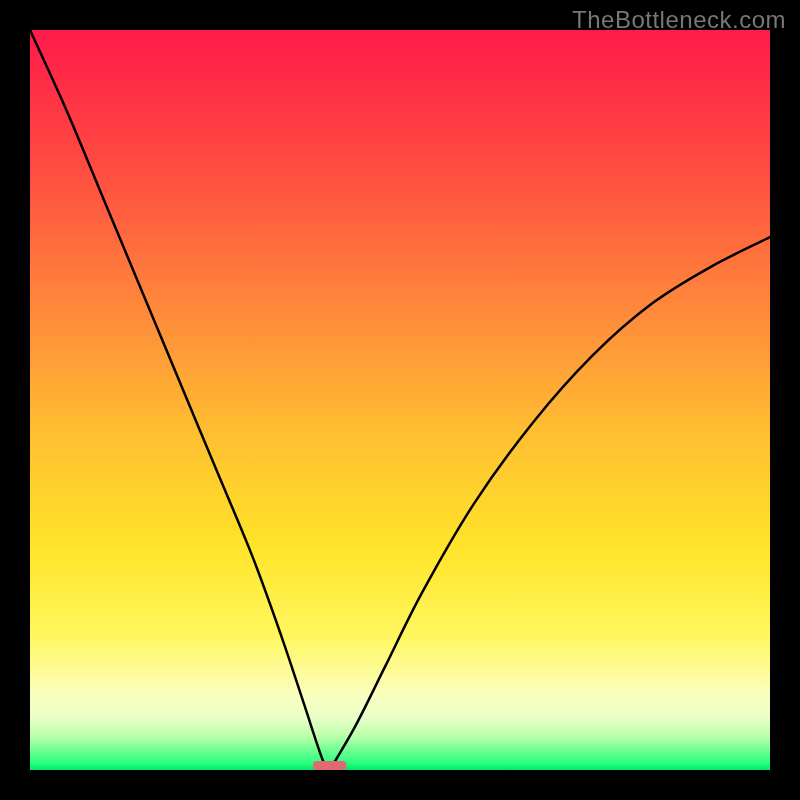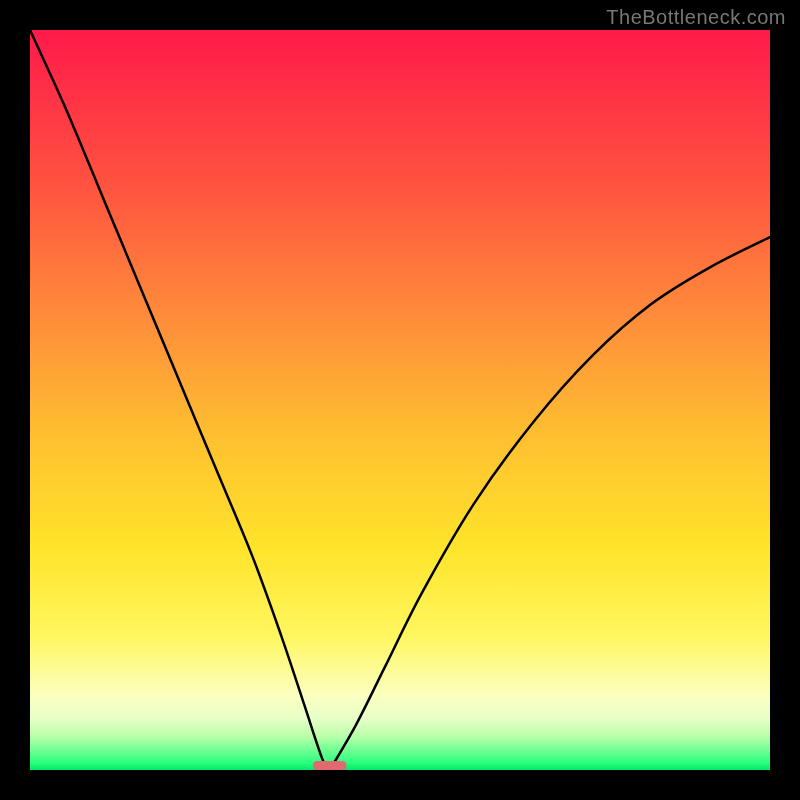--- a/index.html
+++ b/index.html
@@ -15,21 +15,21 @@
     position: relative;
     width: 800px;
     height: 800px;
     background: #000;
   }
   .watermark {
     position: absolute;
     top: 6px;
     right: 14px;
     color: #777;
-    font-size: 20px;
+    font-size: 24px;
     font-weight: 500;
     letter-spacing: 0.5px;
     z-index: 10;
   }
   .plot {
     position: absolute;
     left: 30px;
     top: 30px;
     width: 740px;
     height: 740px;

